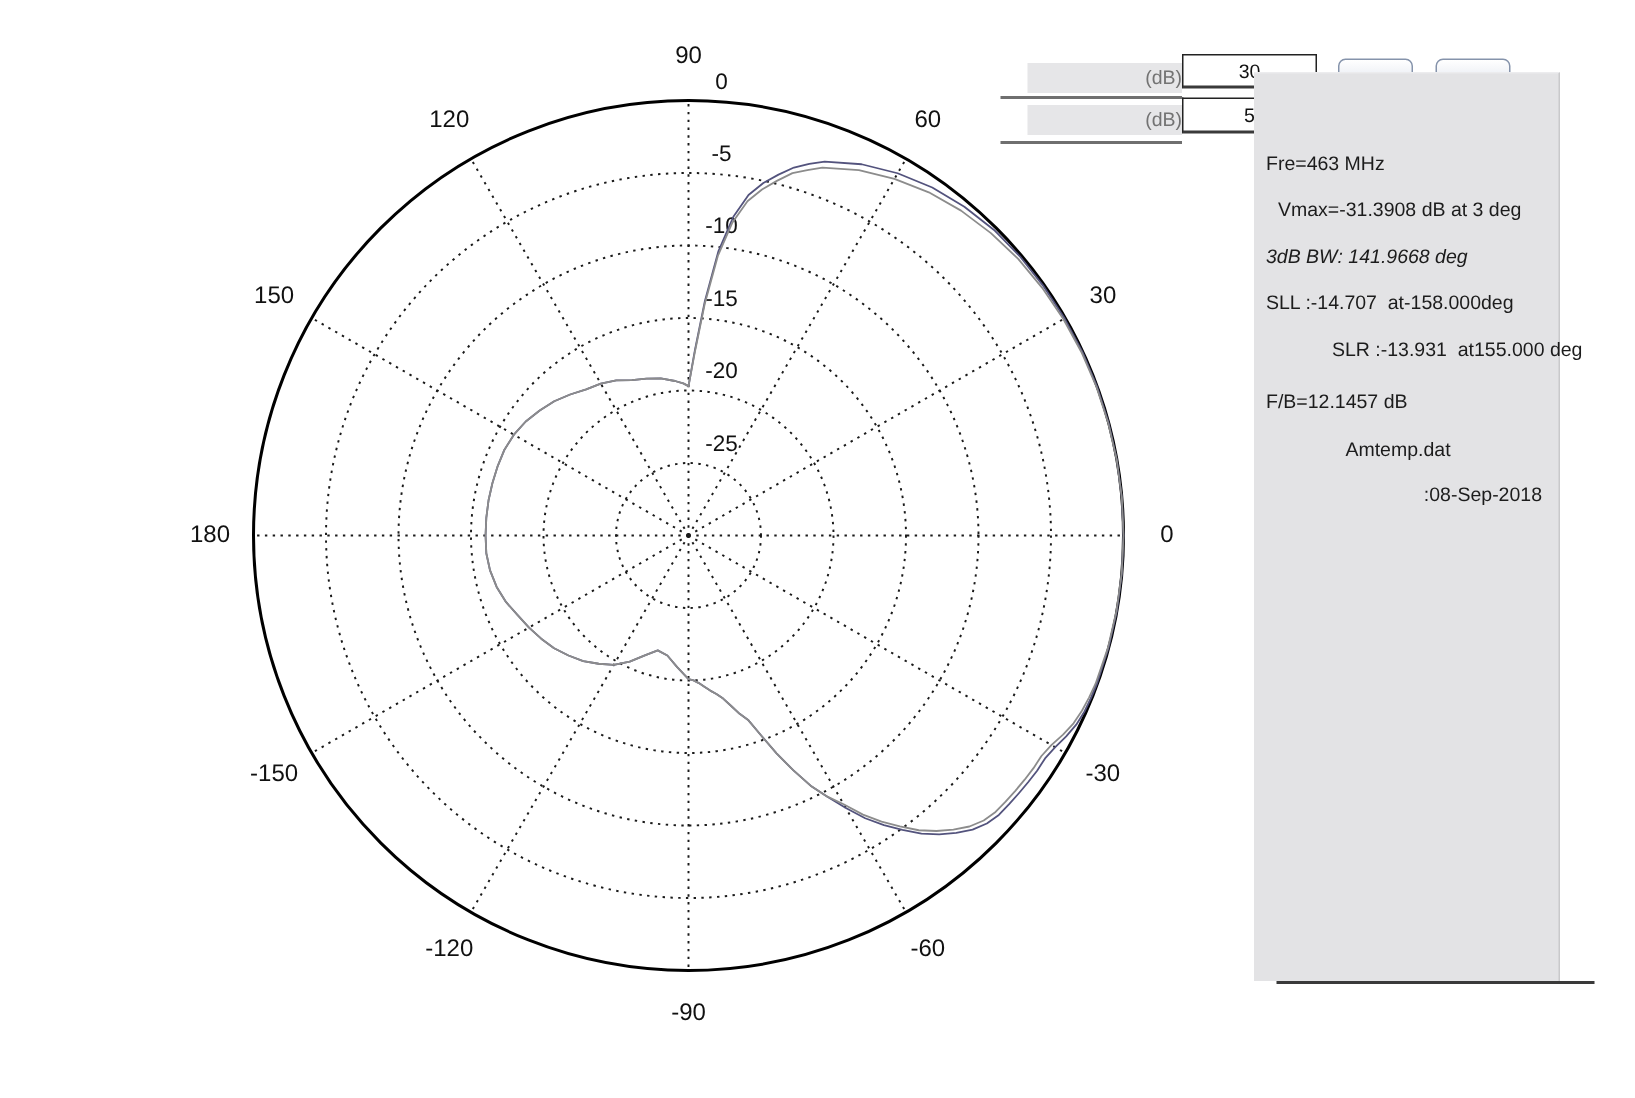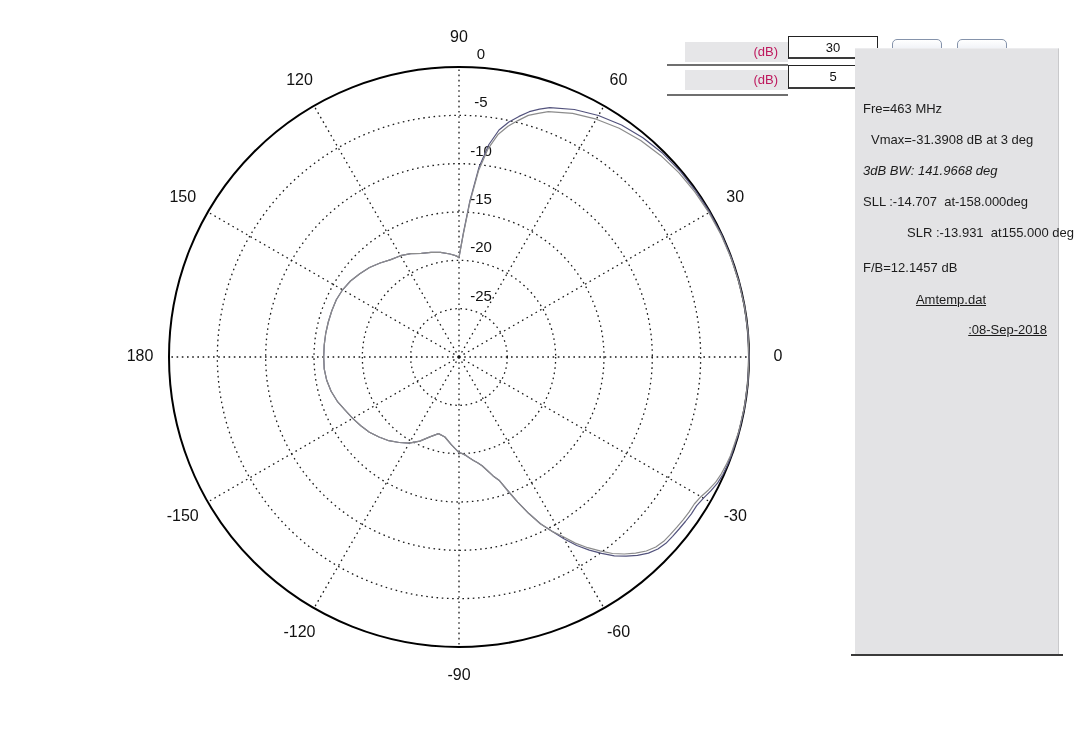--- a/index.html
+++ b/index.html
@@ -1,34 +1,34 @@
 <!DOCTYPE html>
 <html><head>
 <meta charset="utf-8">
 <style>
   html,body{margin:0;padding:0;background:#fff;}
   .stage{position:relative;width:1090px;height:732px;background:#ffffff;overflow:hidden;
          font-family:"Liberation Sans",sans-serif;}
   .stage *{box-sizing:border-box;}
   #polar-plot{position:absolute;left:0;top:0;}
   .abs{position:absolute;}
-  .ctl-label{background:#e6e6e8;font-size:13px;color:#be185d;text-align:right;
-             padding-right:10px;line-height:20px;}
+  .ctl-label{background:#e6e6e8;font-size:13px;color:#737373;text-align:right;
+             padding-right:0;line-height:20px;}
   .hline{background:#6f6f6f;}
   .ctl-input{position:absolute;background:#fff;border:1px solid #222;border-bottom:2px solid #3a3a3a;
              text-align:center;font-size:13px;color:#111;font-family:"Liberation Sans",sans-serif;padding:0;}
   .mini-btn{position:absolute;width:50px;height:21px;border:1px solid #8593ab;border-radius:5px;
             background:linear-gradient(180deg,#ffffff 0%,#f2f4f8 40%,#d8dde9 60%,#ccd2e0 100%);
             cursor:pointer;padding:0;}
   .btn-shadow{background:#555;}
-  .info-panel{left:855px;top:48px;width:204px;height:606px;background:#e3e3e5;
+  .info-panel{left:836px;top:48px;width:204px;height:606px;background:#e3e3e5;
               border-right:1px solid #c9c9cb;border-top:1px solid #ececee;}
   .panel-shadow{left:851px;top:654px;width:212px;height:2px;background:#3a3a3a;}
   .pl{position:absolute;left:8px;font-size:13px;color:#1c1c1c;white-space:pre;}
-  .plc{position:absolute;left:0;width:192px;text-align:center;font-size:13px;color:#1c1c1c;white-space:pre;text-decoration:underline;}
+  .plc{position:absolute;left:0;width:192px;text-align:center;font-size:13px;color:#1c1c1c;white-space:pre;}
 </style>
 </head>
 <body>
 
 <div class="stage">
 
   <svg id="polar-plot" width="1090" height="732">
       <circle cx="459" cy="357" r="48.333333333333336" fill="none" stroke="#1a1a1a" stroke-width="1.3" stroke-dasharray="1.6 3.6"></circle>
       <circle cx="459" cy="357" r="96.66666666666667" fill="none" stroke="#1a1a1a" stroke-width="1.3" stroke-dasharray="1.6 3.6"></circle>
       <circle cx="459" cy="357" r="145" fill="none" stroke="#1a1a1a" stroke-width="1.3" stroke-dasharray="1.6 3.6"></circle>

